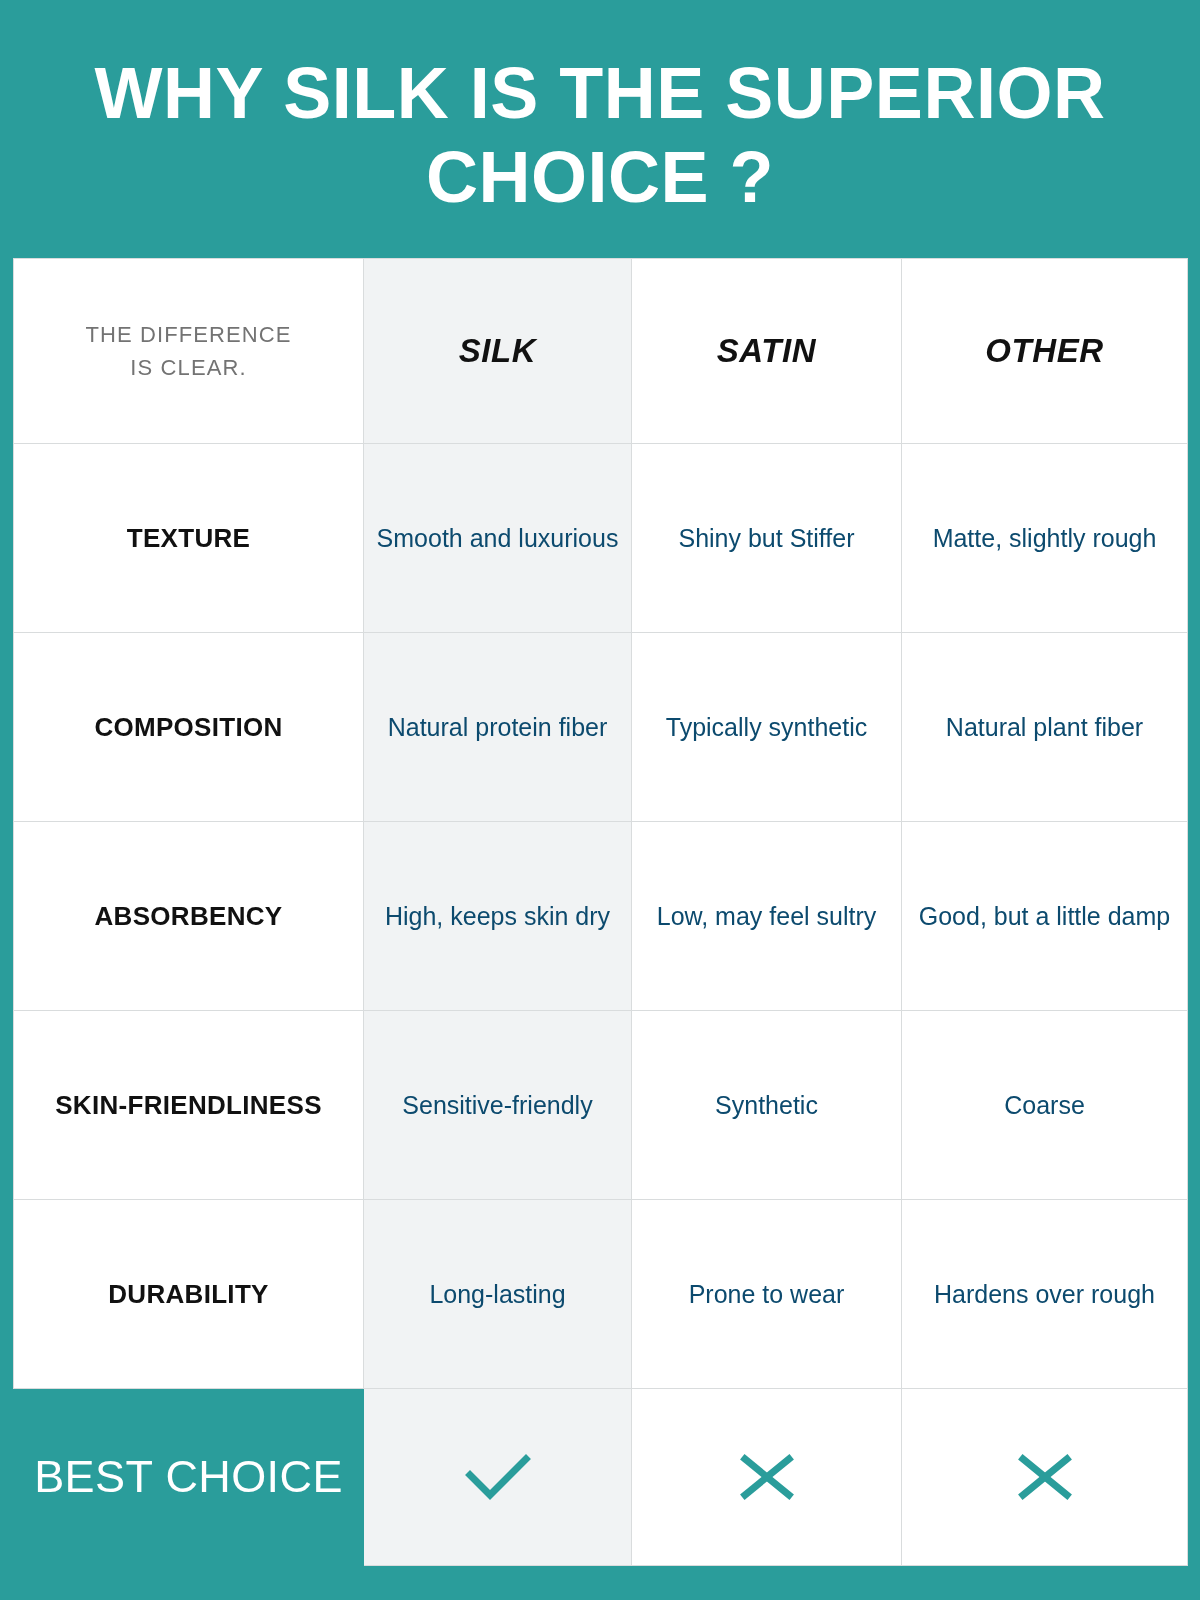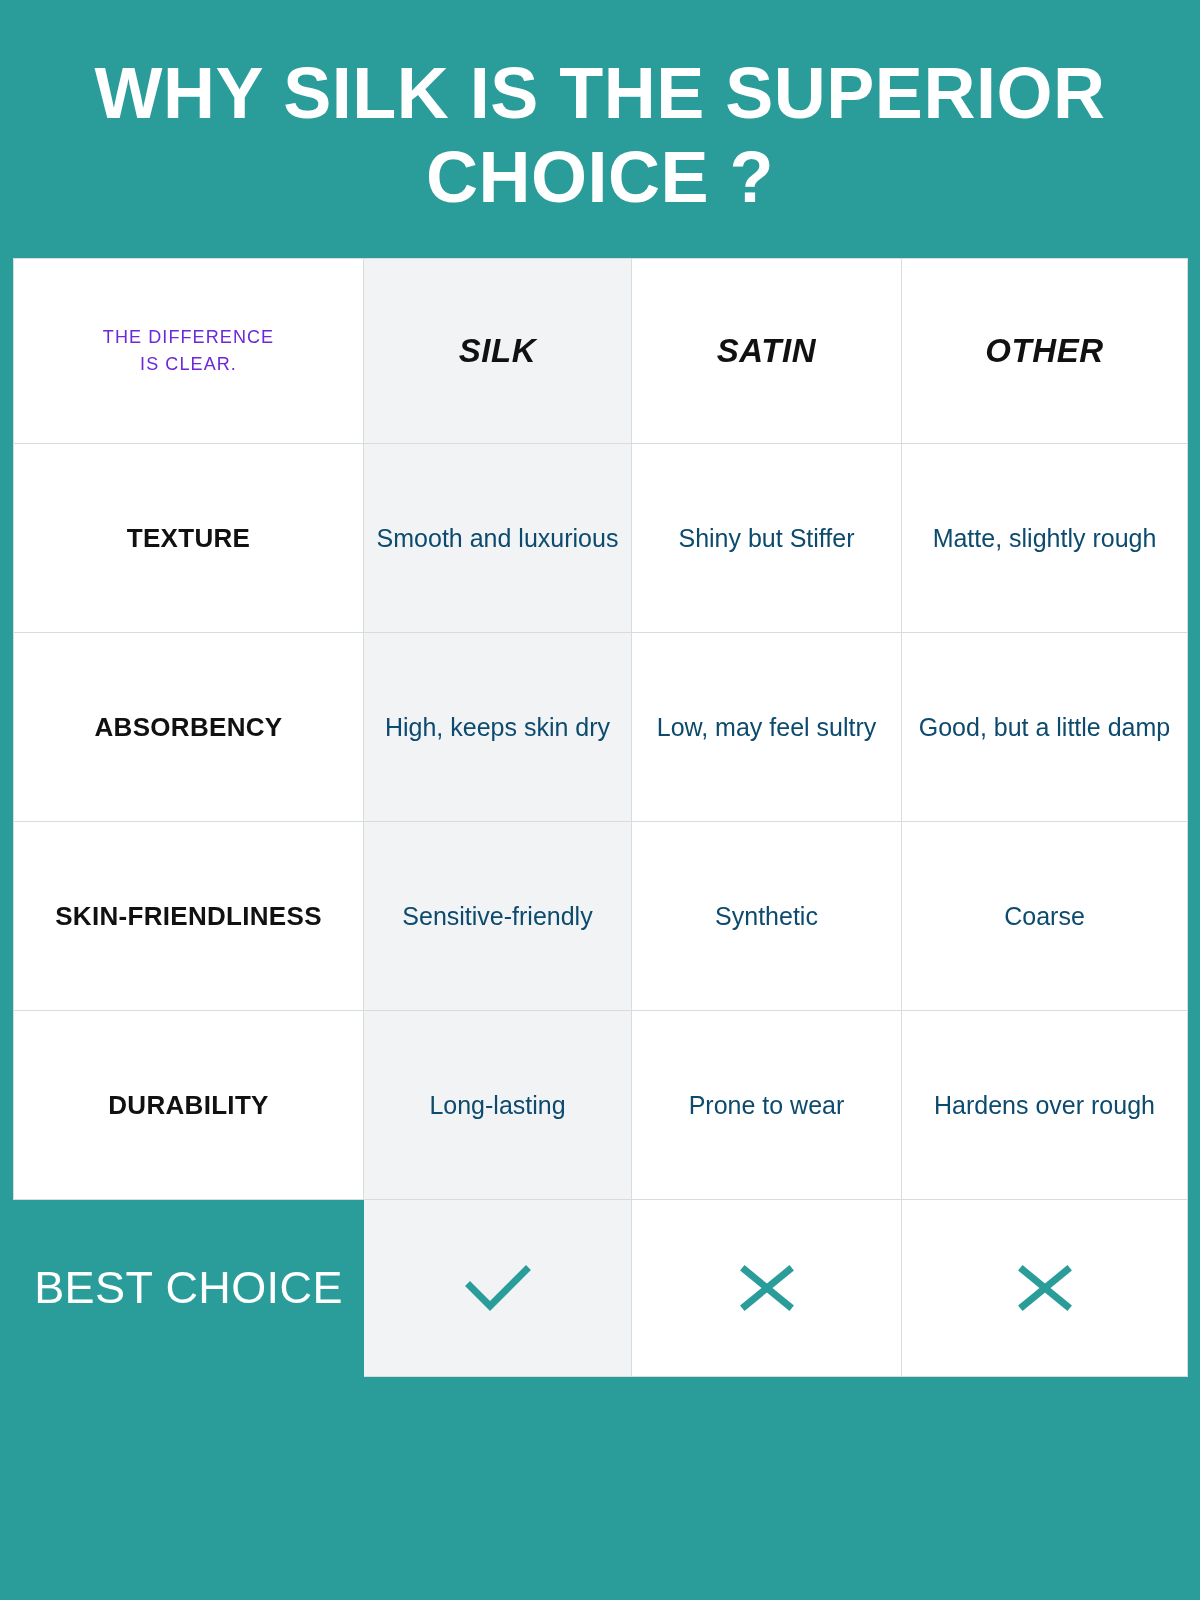--- a/index.html
+++ b/index.html
@@ -61,24 +61,24 @@
 
   .cell-silk { background: #f1f3f4; }
 
   
   tr.head td {
     height: 184px;
   }
   .head-label {
     text-align: left;
     padding-left: 40px;
-    font-size: 18px;
+    font-size: 22px;
     line-height: 1.5;
     letter-spacing: 1.1px;
-    color: #6d28d9;
+    color: #737373;
     font-weight: normal;
     text-transform: uppercase;
   }
   .head-col {
     font-size: 33px;
     font-weight: bold;
     letter-spacing: 0.6px;
     color: #111111;
     text-transform: uppercase;
     font-style: italic;
@@ -169,20 +169,26 @@
           <td class="head-col">OTHER</td>
         </tr>
 
         <tr class="data">
           <td class="row-label">TEXTURE</td>
           <td class="row-val cell-silk">Smooth and luxurious</td>
           <td class="row-val">Shiny but Stiffer</td>
           <td class="row-val">Matte, slightly rough</td>
         </tr>
 
+        <tr class="data">
+          <td class="row-label">COMPOSITION</td>
+          <td class="row-val cell-silk">Natural protein fiber</td>
+          <td class="row-val">Typically synthetic</td>
+          <td class="row-val">Natural plant fiber</td>
+        </tr>
 
         <tr class="data">
           <td class="row-label">ABSORBENCY</td>
           <td class="row-val cell-silk">High, keeps skin dry</td>
           <td class="row-val">Low, may feel sultry</td>
           <td class="row-val">Good, but a little damp</td>
         </tr>
 
         <tr class="data">
           <td class="row-label">SKIN-FRIENDLINESS</td>

